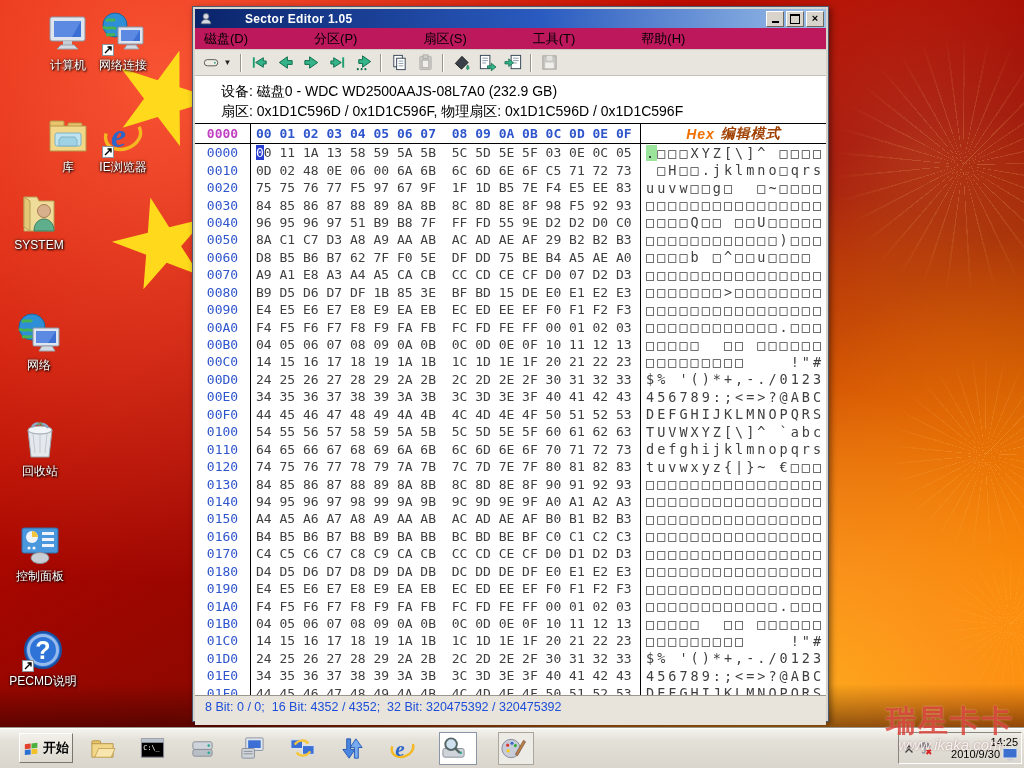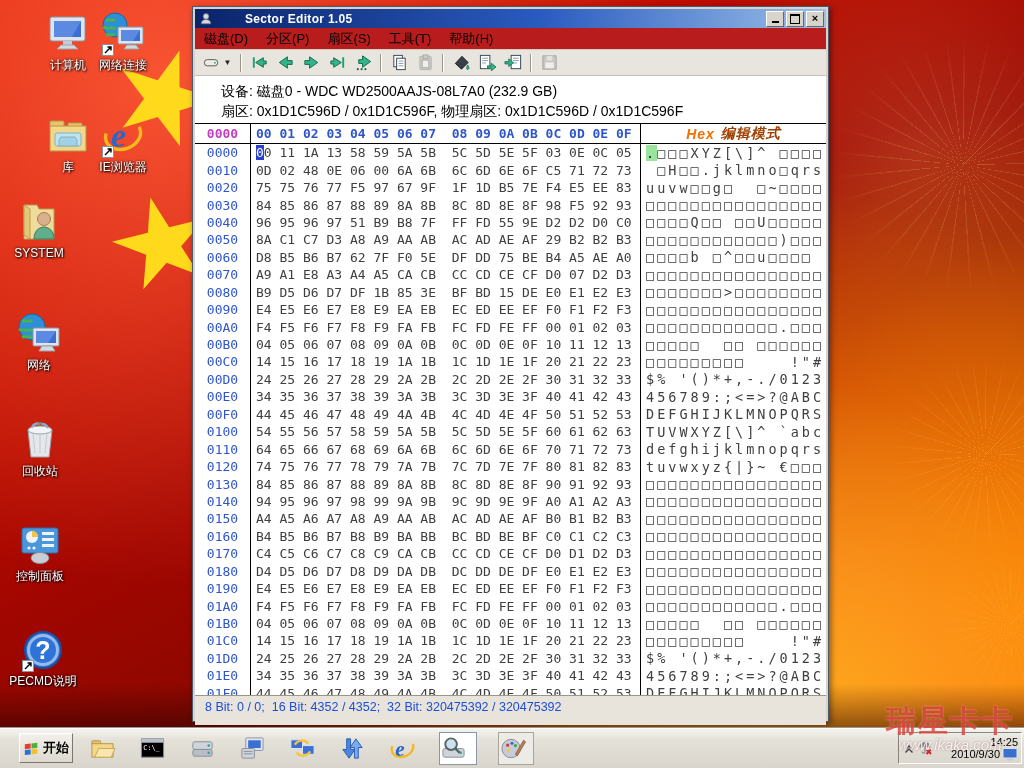--- a/index.html
+++ b/index.html
@@ -37,21 +37,21 @@
   .dicon-img{position:relative;width:44px;height:44px;margin:0 auto;}
   .dicon-img svg{width:100%;height:100%;display:block;}
   .sc{position:absolute;left:1px;bottom:0;width:12px;height:12px;}
   .sc svg{width:12px;height:12px;display:block;}
   .dicon-label{margin-top:2px;font-size:12px;color:#fff;line-height:14px;
     text-shadow:1px 1px 2px #000,0 0 3px #000;}
   #desktop-icons .dicon:nth-child(1){left:28px;top:12px;width:80px;}
   #desktop-icons .dicon:nth-child(2){left:80px;top:12px;width:86px;}
   #desktop-icons .dicon:nth-child(3){left:28px;top:114px;width:80px;}
   #desktop-icons .dicon:nth-child(4){left:80px;top:114px;width:86px;}
-  #desktop-icons .dicon:nth-child(5){left:0px;top:200px;width:78px;}
+  #desktop-icons .dicon:nth-child(5){left:0px;top:192px;width:78px;}
   #desktop-icons .dicon:nth-child(6){left:0px;top:312px;width:78px;}
   #desktop-icons .dicon:nth-child(7){left:1px;top:418px;width:78px;}
   #desktop-icons .dicon:nth-child(8){left:0px;top:523px;width:80px;}
   #desktop-icons .dicon:nth-child(9){left:2px;top:628px;width:82px;}
 
   
   .win{position:absolute;left:192px;top:6px;width:637px;height:716px;z-index:5;
     background:#d8d4cc;border:1px solid #4a5a72;padding:2px;box-sizing:border-box;
     box-shadow:2px 2px 6px rgba(0,0,0,.45);}
   .titlebar{height:19px;display:flex;align-items:center;padding:0 2px 0 4px;
@@ -61,22 +61,22 @@
   .title-text{color:#fff;font-size:12px;font-weight:bold;flex:1;white-space:nowrap;
     font-family:"Liberation Sans",sans-serif;letter-spacing:.3px;margin-left:28px;}
   .capbtns{display:flex;gap:2px;}
   .cap{width:16px;height:14px;background:#d8d4cc;border:1px solid;
     border-color:#fff #6a675f #6a675f #fff;display:flex;align-items:center;justify-content:center;
     font-size:10px;line-height:10px;color:#000;cursor:default;}
   .g-min{width:7px;height:2px;background:#000;margin-top:6px;}
   .g-max{width:8px;height:7px;border:1px solid #000;border-top:2px solid #000;}
   .g-close{font-weight:bold;font-size:11px;margin-top:-1px;}
 
-  .menubar{height:21px;display:flex;align-items:center;background:#b91c1c;
-    border-bottom:1px solid #cfccc4;font-size:13px;}
+  .menubar{height:21px;display:flex;align-items:center;background:#be185d;
+    border-bottom:1px solid #cfccc4;font-size:13px;gap:48px;}
   .menu-item{padding:2px 9px;color:#000;white-space:nowrap;}
   .toolbar{height:25px;display:flex;align-items:center;background:#e8e5de;padding:0 3px;
     border-bottom:1px solid #c4c0b8;}
   .tb-btn{width:24px;height:21px;display:flex;align-items:center;justify-content:center;margin:0 1px;}
   .tb-btn svg{width:19px;height:19px;display:block;}
   .tb-btn.wide{width:36px;}
   .tb-btn.disabled{opacity:.4;filter:grayscale(1);}
   .tb-sep{width:1px;height:18px;background:#9a968c;border-right:1px solid #fff;margin:0 4px;}
   .dd{font-size:8px;color:#222;margin-left:2px;}
 

